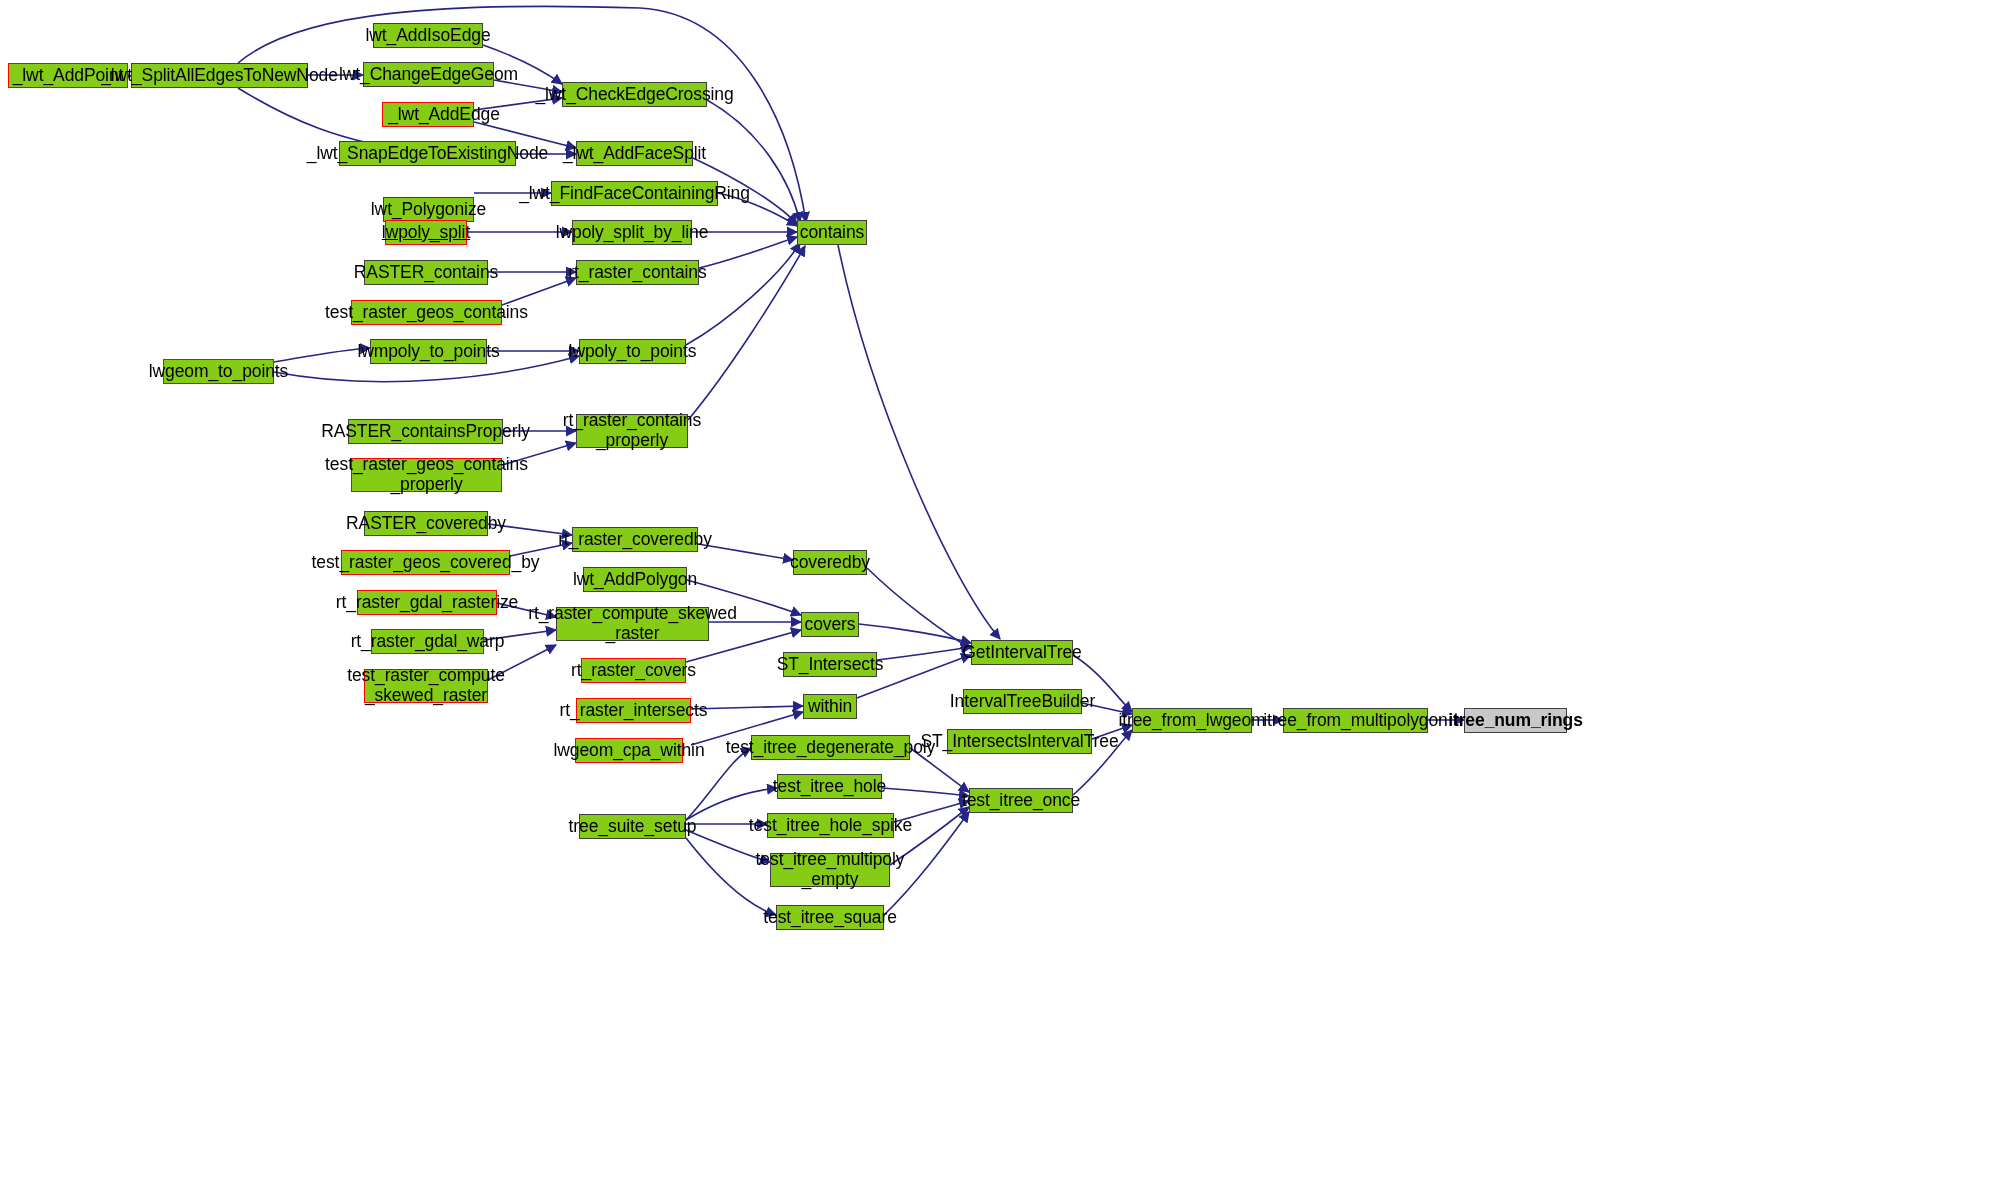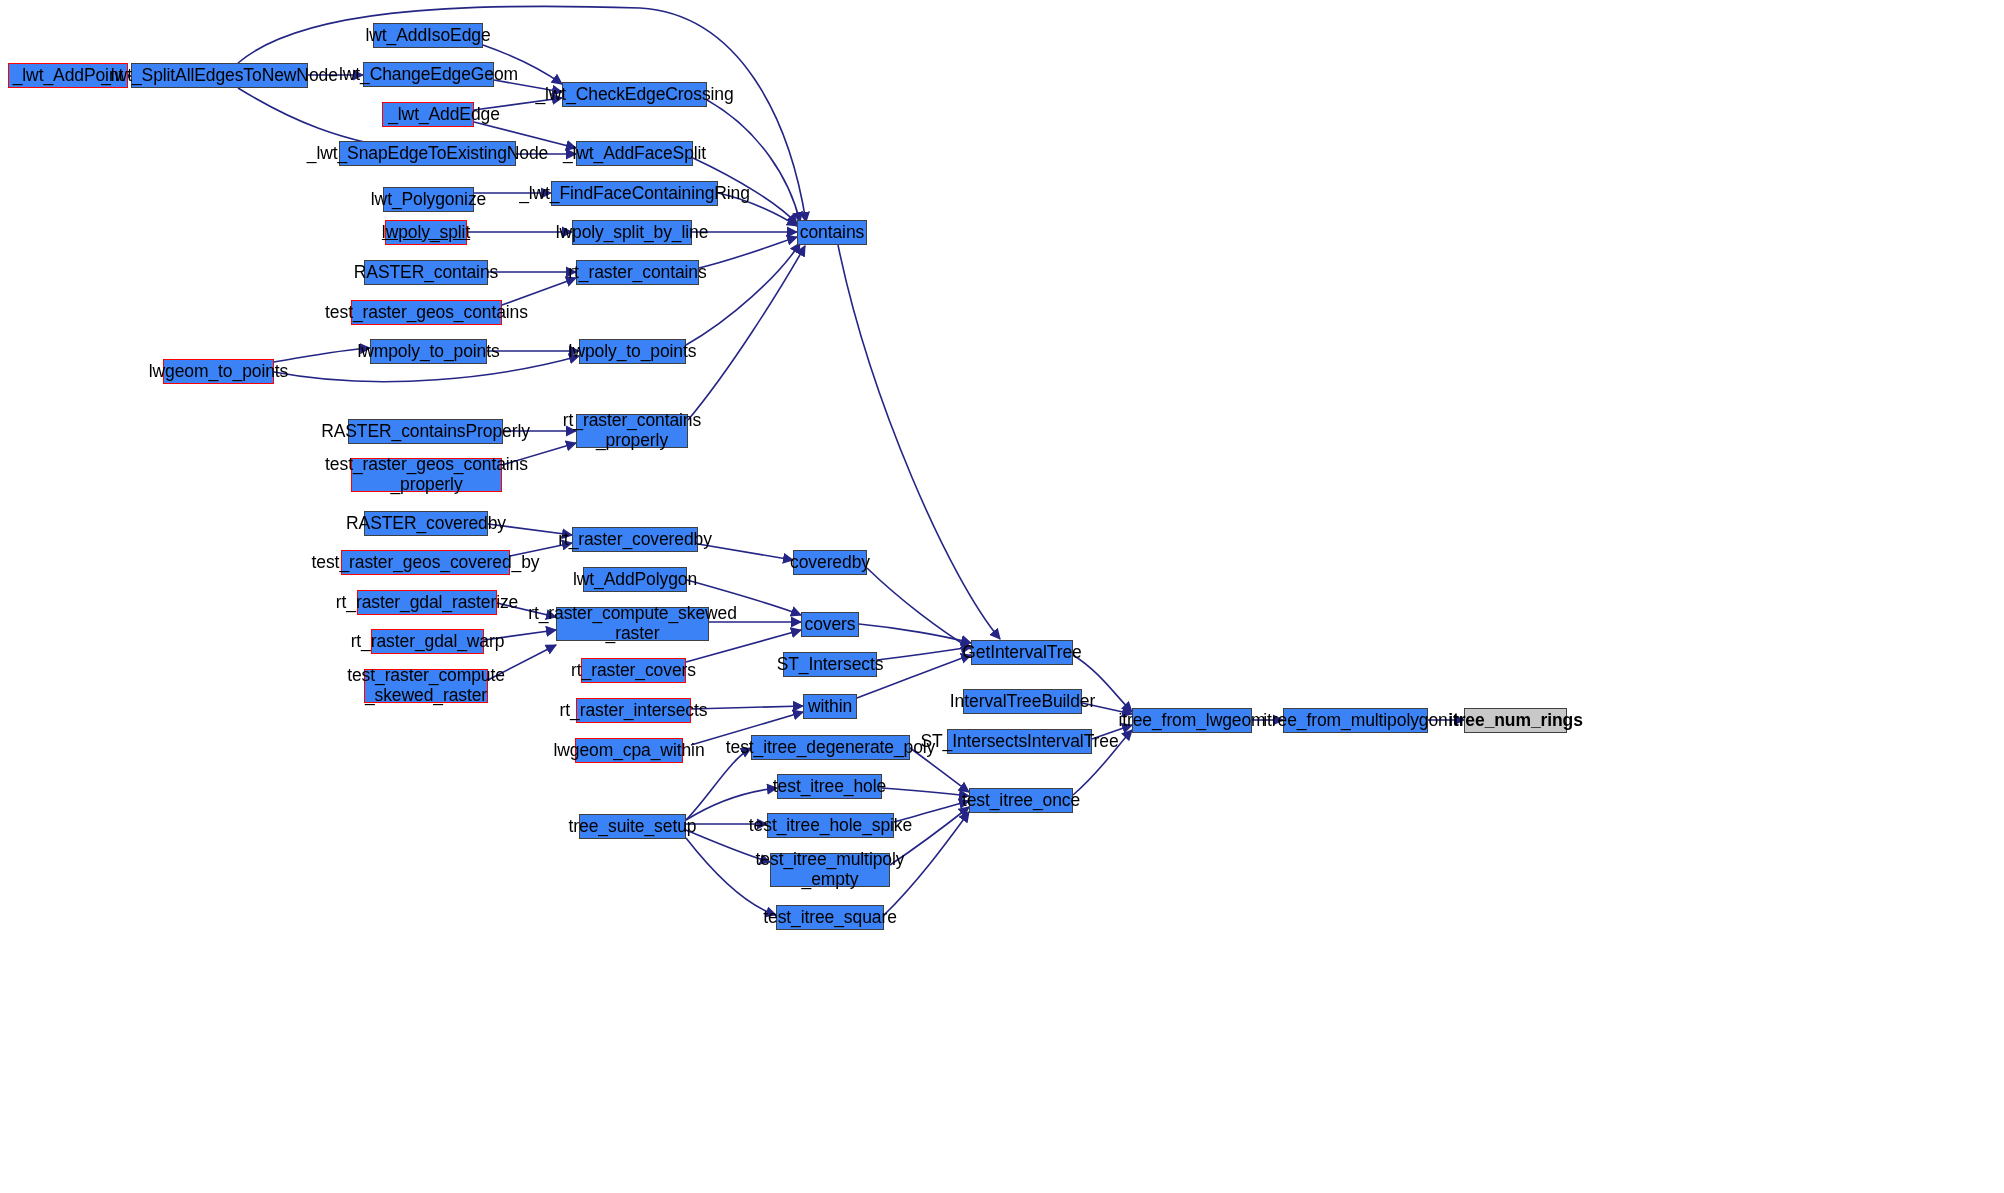--- a/index.html
+++ b/index.html
@@ -26,21 +26,21 @@
     position: absolute;
     left: 0;
     top: 0;
     width: 2004px;
     height: 1193px;
     pointer-events: none;
   }
   .node {
     position: absolute;
     box-sizing: border-box;
-    background: #3b82f6;
+    background: #84cc16;
     border: 1.3px solid #404040;
     display: flex;
     align-items: center;
     justify-content: center;
     text-align: center;
     font-size: 17.5px;
     line-height: 1.12;
     color: #000000;
     white-space: pre-line;
     letter-spacing: -0.1px;
@@ -133,21 +133,21 @@
   </svg>
   <div id="node-layer">
       <div class="node red" style="left: 8px; top: 63px; width: 120px; height: 25px;"><span class="node-label">_lwt_AddPoint</span></div>
       <div class="node" style="left: 131px; top: 63px; width: 177px; height: 25px;"><span class="node-label">_lwt_SplitAllEdgesToNewNode</span></div>
       <div class="node" style="left: 373px; top: 23px; width: 110px; height: 25px;"><span class="node-label">lwt_AddIsoEdge</span></div>
       <div class="node" style="left: 363px; top: 62px; width: 131px; height: 25px;"><span class="node-label">lwt_ChangeEdgeGeom</span></div>
       <div class="node red" style="left: 382px; top: 102px; width: 92px; height: 25px; padding-left: 32px;"><span class="node-label">_lwt_AddEdge</span></div>
       <div class="node" style="left: 339px; top: 141px; width: 177px; height: 25px;"><span class="node-label">_lwt_SnapEdgeToExistingNode</span></div>
       <div class="node" style="left: 562px; top: 82px; width: 145px; height: 25px;"><span class="node-label">_lwt_CheckEdgeCrossing</span></div>
       <div class="node" style="left: 576px; top: 141px; width: 117px; height: 25px;"><span class="node-label">_lwt_AddFaceSplit</span></div>
-      <div class="node" style="left: 383px; top: 187px; width: 91px; height: 25px;"><span class="node-label">lwt_Polygonize</span></div>
+      <div class="node" style="left: 383px; top: 197px; width: 91px; height: 25px;"><span class="node-label">lwt_Polygonize</span></div>
       <div class="node" style="left: 551px; top: 181px; width: 167px; height: 25px;"><span class="node-label">_lwt_FindFaceContainingRing</span></div>
       <div class="node red" style="left: 385px; top: 220px; width: 82px; height: 25px; text-decoration: underline;"><span class="node-label">lwpoly_split</span></div>
       <div class="node" style="left: 572px; top: 220px; width: 120px; height: 25px;"><span class="node-label">lwpoly_split_by_line</span></div>
       <div class="node" style="left: 364px; top: 260px; width: 124px; height: 25px;"><span class="node-label">RASTER_contains</span></div>
       <div class="node" style="left: 576px; top: 260px; width: 123px; height: 25px;"><span class="node-label">rt_raster_contains</span></div>
       <div class="node red" style="left: 351px; top: 300px; width: 151px; height: 25px;"><span class="node-label">test_raster_geos_contains</span></div>
       <div class="node" style="left: 797px; top: 220px; width: 70px; height: 25px;"><span class="node-label">contains</span></div>
       <div class="node" style="left: 370px; top: 339px; width: 117px; height: 25px;"><span class="node-label">lwmpoly_to_points</span></div>
       <div class="node red" style="left: 163px; top: 359px; width: 111px; height: 25px;"><span class="node-label">lwgeom_to_points</span></div>
       <div class="node" style="left: 579px; top: 339px; width: 107px; height: 25px;"><span class="node-label">lwpoly_to_points</span></div>

